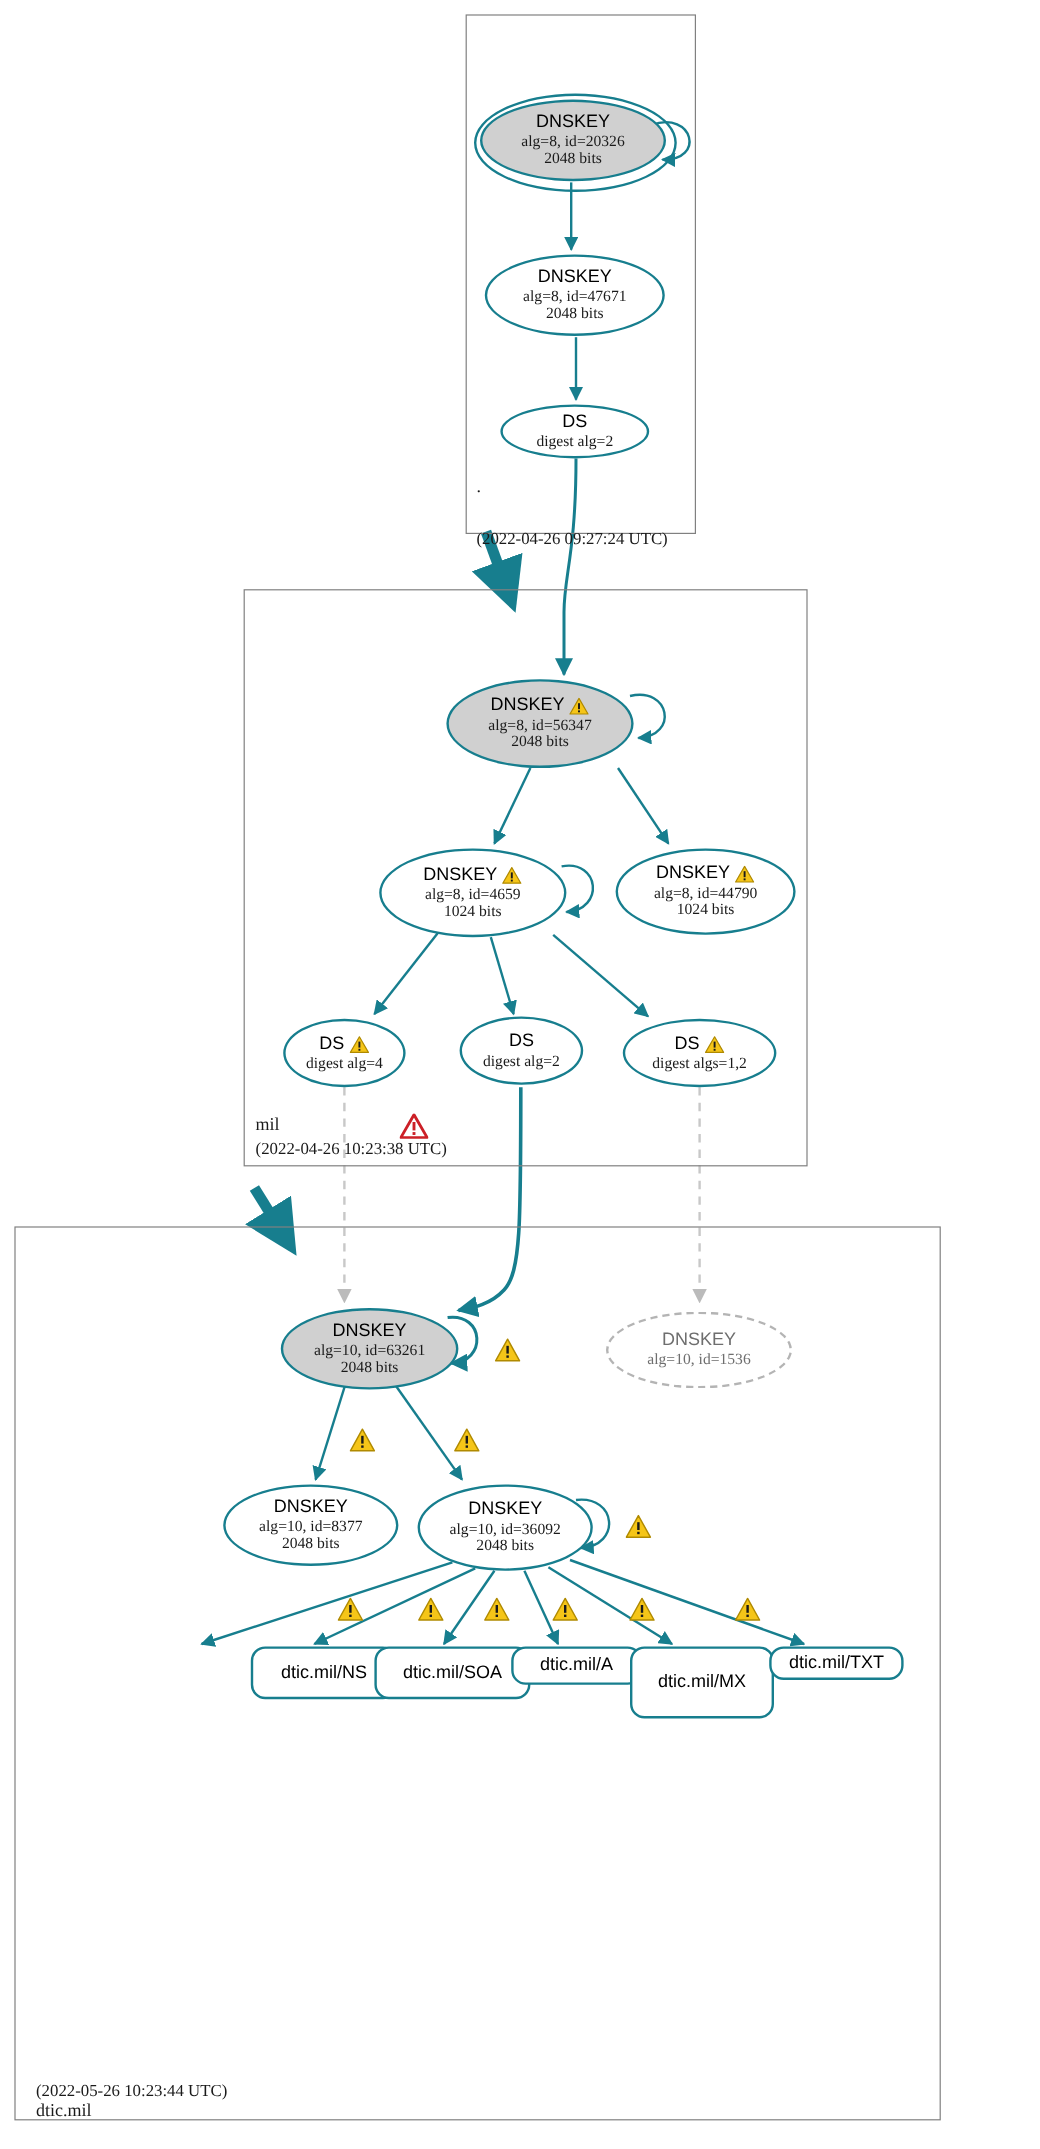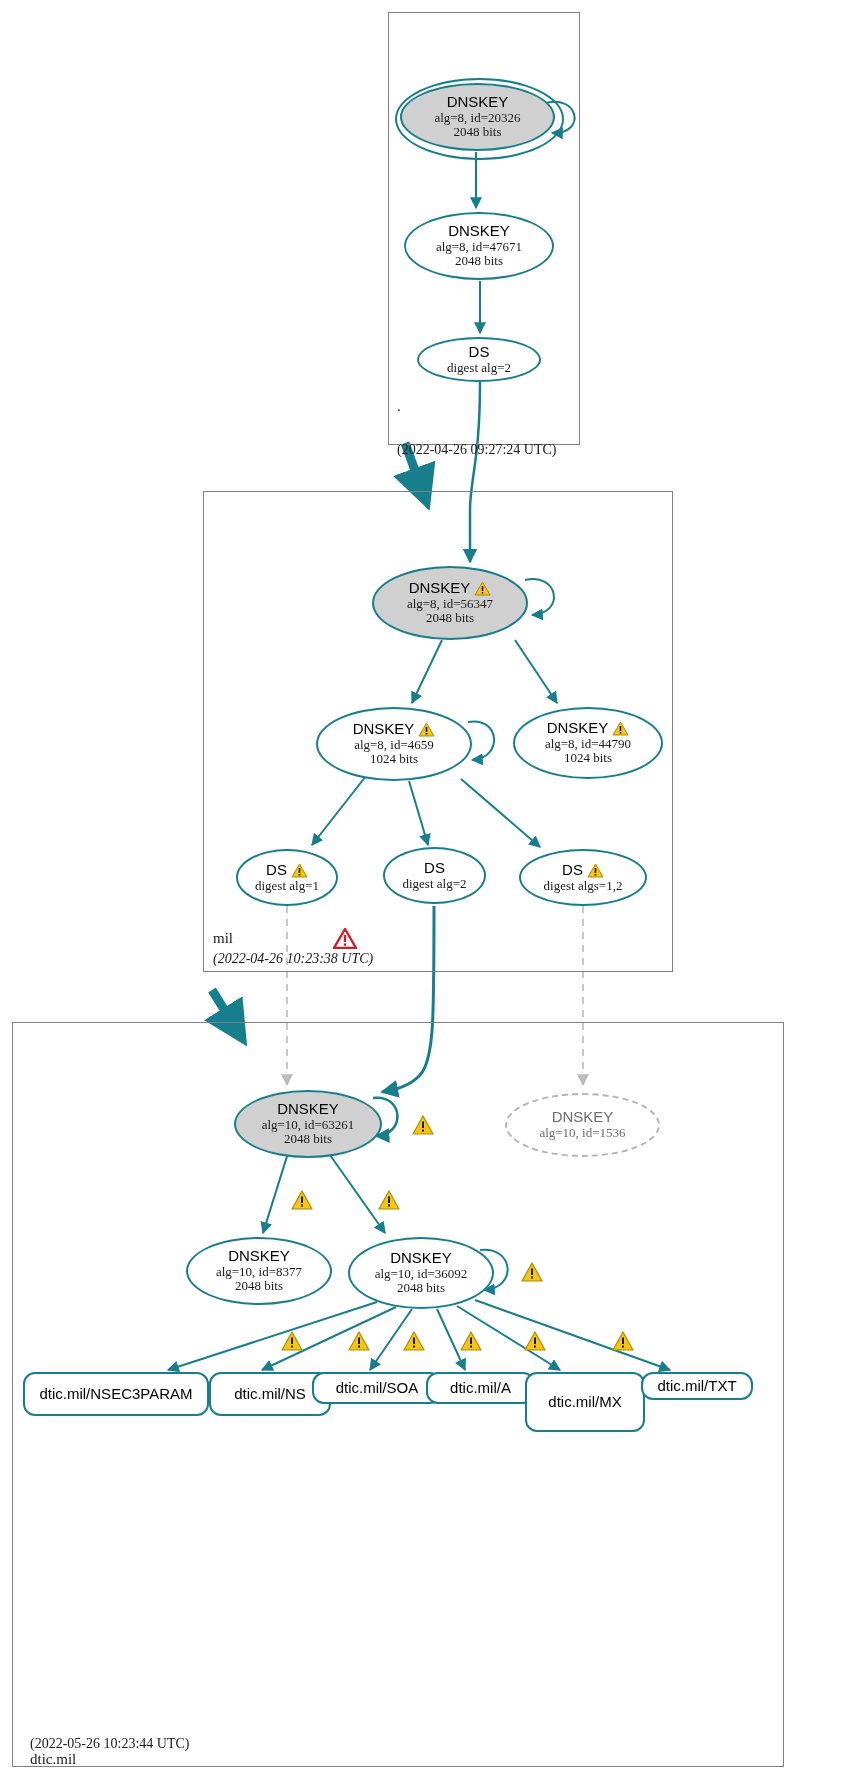--- a/index.html
+++ b/index.html
@@ -200,21 +200,21 @@
     <div class="n-sub">2048 bits</div>
   </div>
 
   <div class="node ellipse" style="left:417px; top:337px; width:124px; height:45px;">
     <div class="n-title">DS</div>
     <div class="n-sub">digest alg=2</div>
   </div>
 
   <div class="zone" style="left:203px; top:491px; width:470px; height:481px;"></div>
   <div class="zone-label zone-name" style="left:213px; top:930px;">mil</div>
-  <div class="zone-label zone-time" style="left:213px; top:951px;font-style:italic;">(2022-04-26 10:23:38 UTC)</div>
+  <div class="zone-label zone-time" style="left:213px; top:951px;">(2022-04-26 10:23:38 UTC)</div>
 
   <div class="err-float" style="left:333px; top:928px;">
     <svg viewBox="0 0 24 21" xmlns="http://www.w3.org/2000/svg">
       <path d="M12 1 L23 20 L1 20 Z" fill="#ffffff" stroke="#cc2027" stroke-width="2.4" stroke-linejoin="round"></path>
       <rect x="10.8" y="7" width="2.4" height="7" fill="#cc2027"></rect>
       <rect x="10.8" y="15.4" width="2.4" height="2.4" fill="#cc2027"></rect>
     </svg>
   </div>
 
   <div class="node ellipse shaded" style="left:372px; top:566px; width:156px; height:74px;">
@@ -266,21 +266,21 @@
     <div class="n-row">
       <span class="n-title">DS</span>
       <span class="warn">
         <svg viewBox="0 0 17 15" xmlns="http://www.w3.org/2000/svg">
           <path d="M8.5 1 L16 14 L1 14 Z" fill="#f5c518" stroke="#b08a00" stroke-width="1" stroke-linejoin="round"></path>
           <rect x="7.7" y="5" width="1.6" height="5" fill="#1a1a1a"></rect>
           <rect x="7.7" y="11" width="1.6" height="1.6" fill="#1a1a1a"></rect>
         </svg>
       </span>
     </div>
-    <div class="n-sub">digest alg=1</div>
+    <div class="n-sub">digest alg=4</div>
   </div>
 
   <div class="node ellipse" style="left:383px; top:847px; width:103px; height:57px;">
     <div class="n-title">DS</div>
     <div class="n-sub">digest alg=2</div>
   </div>
 
   <div class="node ellipse" style="left:519px; top:849px; width:128px; height:57px;">
     <div class="n-row">
       <span class="n-title">DS</span>
@@ -387,27 +387,24 @@
       </svg>
   </div>
   <div class="warn-float" style="left:612px; top:1331px;">
     <svg viewBox="0 0 22 20" xmlns="http://www.w3.org/2000/svg">
         <path d="M11 1 L21 19 L1 19 Z" fill="#f5c518" stroke="#b08a00" stroke-width="1.2" stroke-linejoin="round"></path>
         <rect x="10" y="6.5" width="2" height="6.5" fill="#1a1a1a"></rect>
         <rect x="10" y="14.5" width="2" height="2" fill="#1a1a1a"></rect>
       </svg>
   </div>
 
-  <div class="node rrset" style="left:23px; top:1372px; width:186px; height:44px;">
-    <div class="n-title">dtic.mil/NSEC3PARAM</div>
-  </div>
   <div class="node rrset" style="left:209px; top:1372px; width:122px; height:44px;">
     <div class="n-title">dtic.mil/NS</div>
   </div>
-  <div class="node rrset" style="left:312px; top:1372px; width:130px; height:32px;">
+  <div class="node rrset" style="left:312px; top:1372px; width:130px; height:44px;">
     <div class="n-title">dtic.mil/SOA</div>
   </div>
   <div class="node rrset" style="left:426px; top:1372px; width:109px; height:32px;">
     <div class="n-title">dtic.mil/A</div>
   </div>
   <div class="node rrset" style="left:525px; top:1372px; width:120px; height:60px;">
     <div class="n-title">dtic.mil/MX</div>
   </div>
   <div class="node rrset" style="left:641px; top:1372px; width:112px; height:28px;">
     <div class="n-title">dtic.mil/TXT</div>

